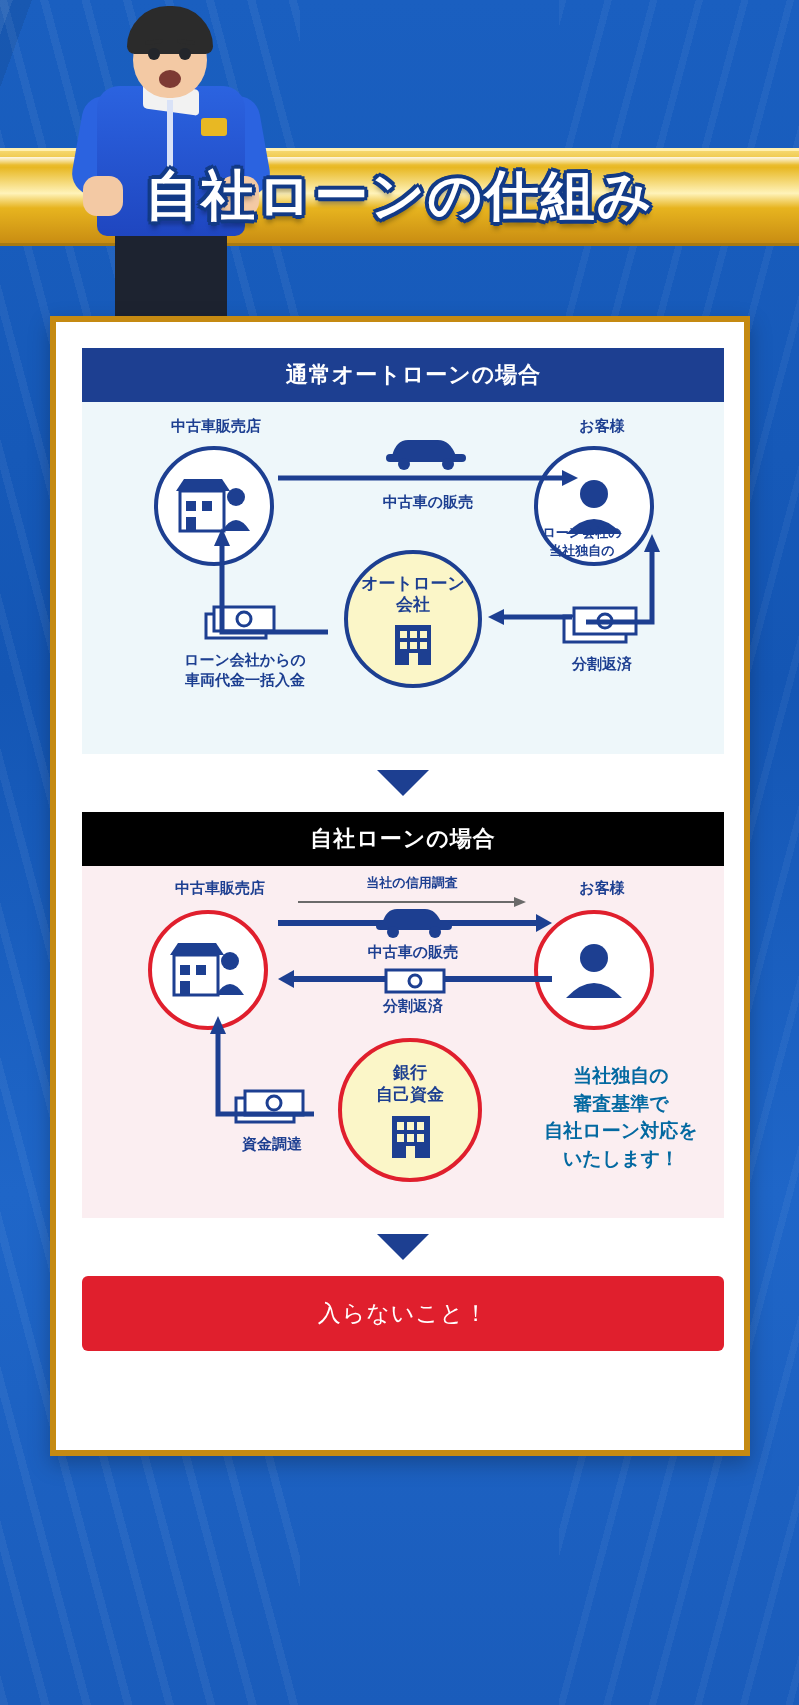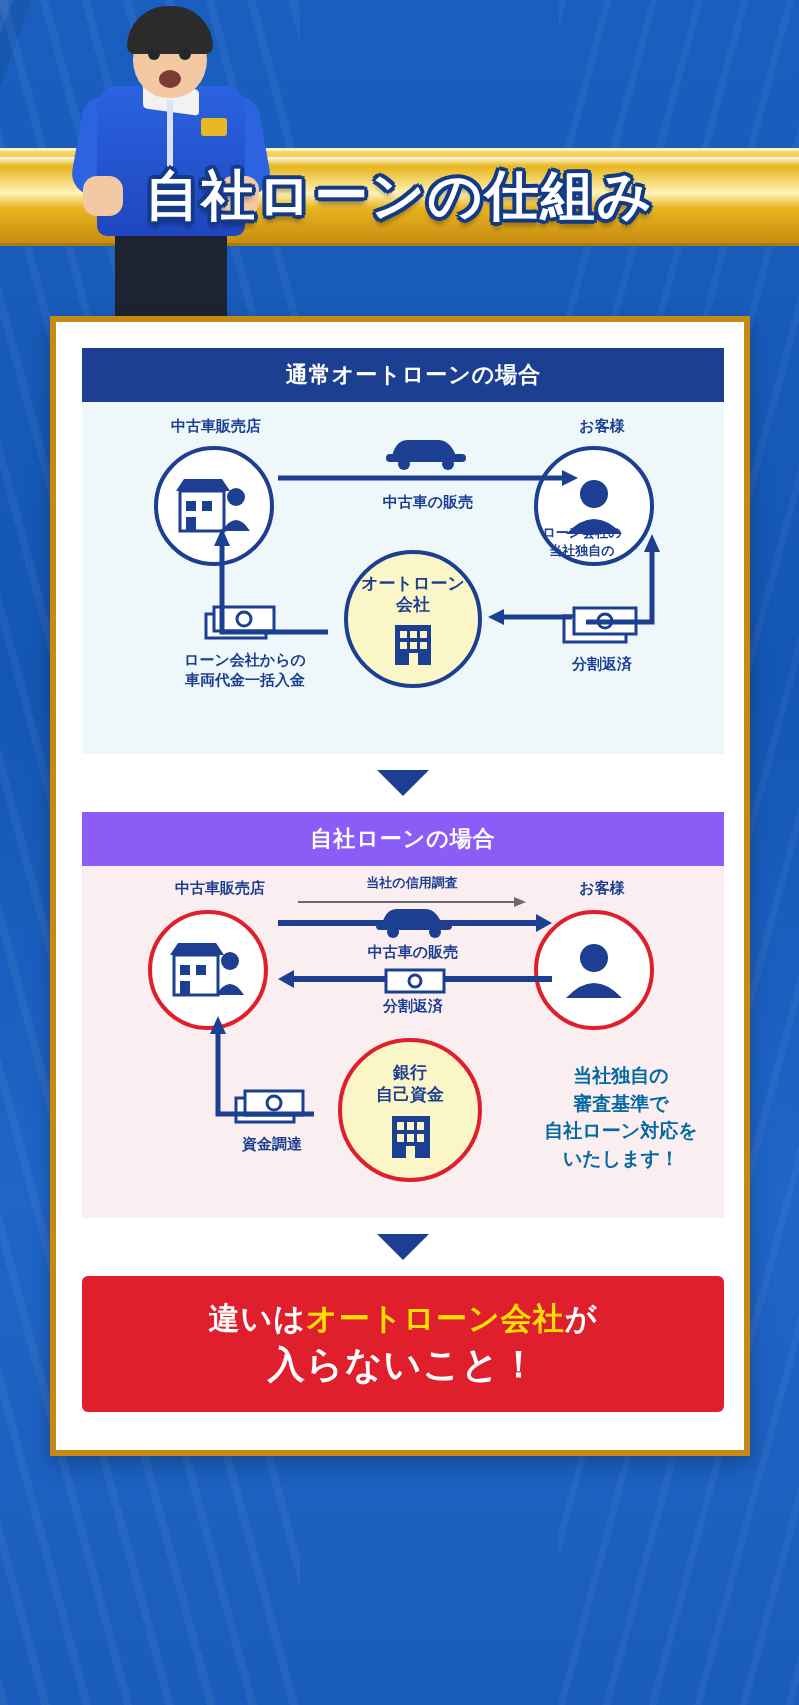--- a/index.html
+++ b/index.html
@@ -78,21 +78,21 @@
     background:#ffffff; border:6px solid #c58a12; z-index:8;
     box-shadow:0 8px 20px rgba(0,0,0,.25);
   }
   .inner { position:absolute; left:26px; top:26px; width:642px; }
 
   .panel-head {
     height:54px; display:flex; align-items:center; justify-content:center;
     color:#fff; font-size:22px; font-weight:bold; letter-spacing:1px;
   }
   .head-blue { background:#1d3f91;padding-left:21px; }
-  .head-red  { background:#8b5cf6; }
+  .head-red  { background:#000000; }
 
   .panel-body { position:relative; }
   .body-blue { background:#eef7fa; height:352px; }
   .body-red  { background:#fbeef1; height:352px; }
 
   
   .circ {
     position:absolute; border-radius:50%; background:#fff;
     display:flex; align-items:center; justify-content:center;
   }
@@ -108,21 +108,21 @@
     width:0;height:0;border-left:26px solid transparent;border-right:26px solid transparent;
     border-top:26px solid #1d3f91; margin:16px auto;
   }
 
   .cta {
     margin:0 auto; width:642px; background:#e01f2d; border-radius:6px;
     padding:22px 10px; text-align:center;
   }
   .cta-l1 { font-size:31px; font-weight:bold; color:#ffffff; line-height:1.35; letter-spacing:1px; }
   .cta-l1 .hl { color:#ffe100; }
-  .cta-l2 { font-size:37px; font-weight:bold; color:#ffffff; line-height:1.35; letter-spacing:1px; }
+  .cta-l2 { font-size:23px; font-weight:normal; color:#ffffff; line-height:1.35; letter-spacing:1px; }
 
   .note {
     position:absolute; right:8px; top:196px; width:190px;
     color:#0369a1; font-size:19px; font-weight:bold; line-height:1.45; text-align:center;
   }
   svg { display:block; }
 </style>
 </head>
 <body>
 
@@ -331,20 +331,17 @@
         <span>当社独自の</span><br>
         <span>審査基準で</span><br>
         <span>自社ローン対応を</span><br>
         <span>いたします！</span>
       </div>
     </div>
 
     <div class="arrow-down-big"></div>
 
     <div class="cta">
-      <div class="cta-l1">
-        <span>違いは</span><span class="hl">オートローン会社</span><span>が</span>
-      </div>
       <div class="cta-l2">入らないこと！</div>
     </div>
 
   </div>
 </div>
 
 </body></html>

